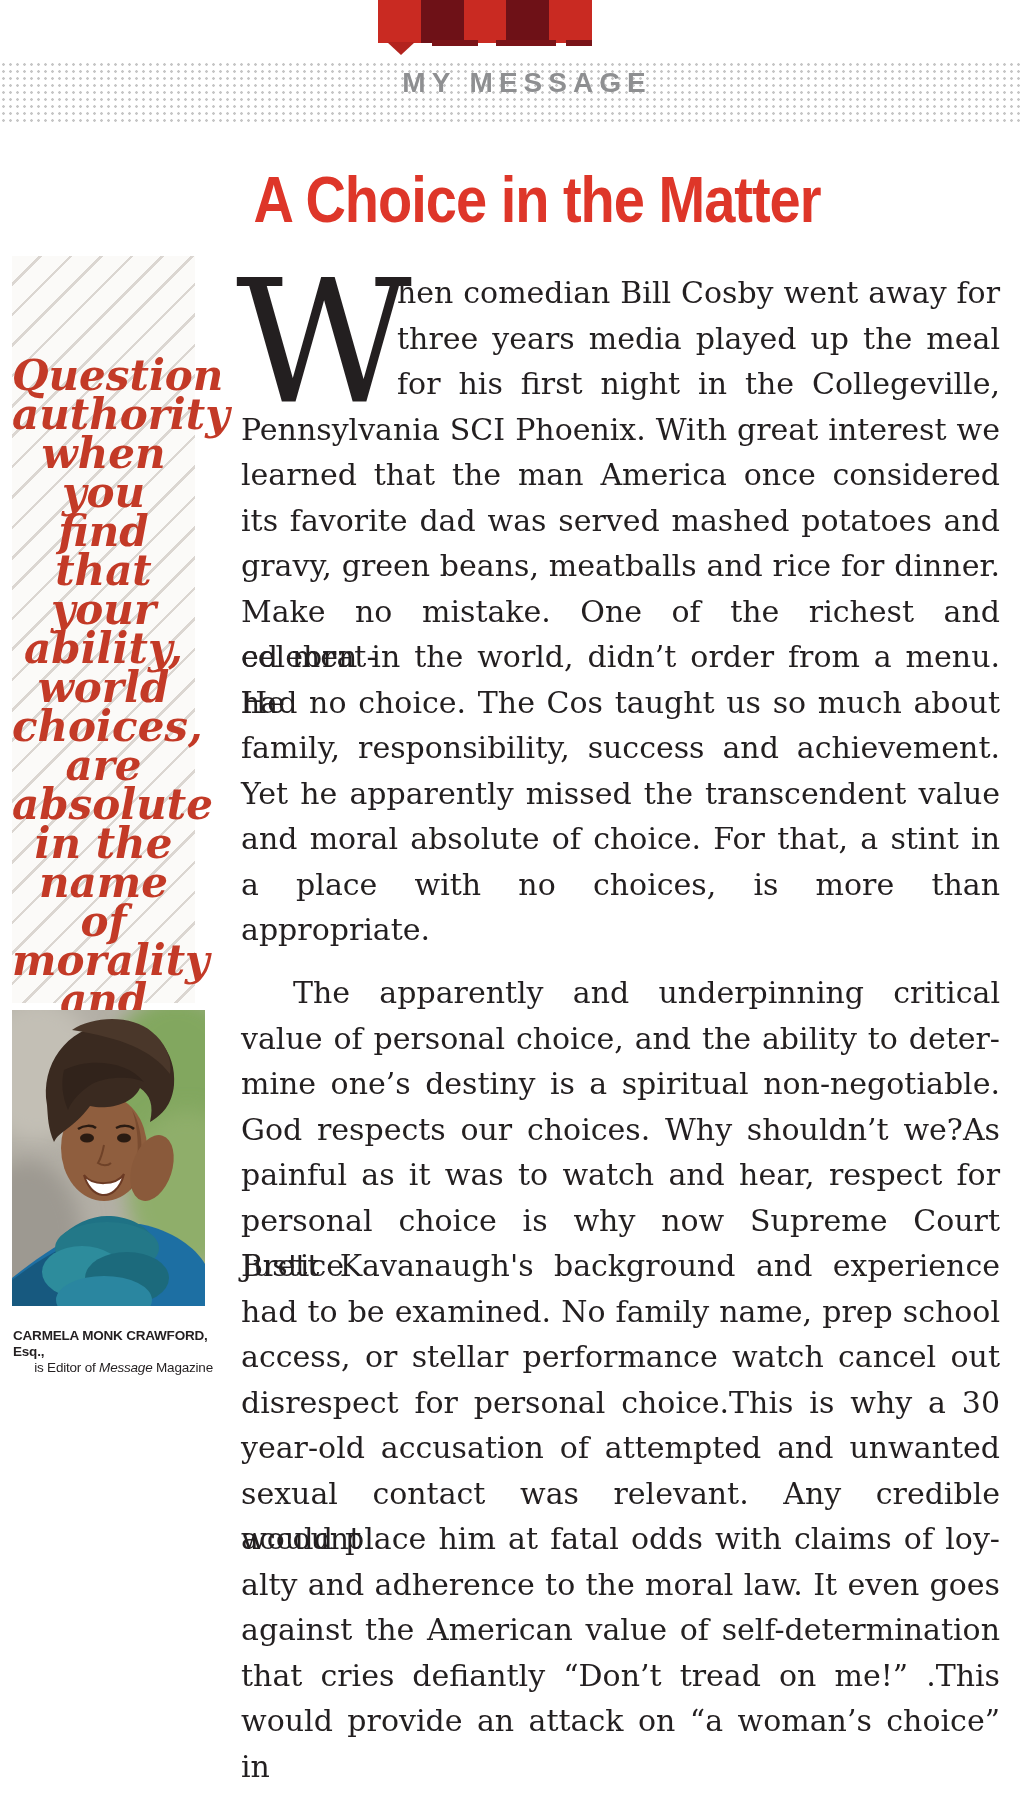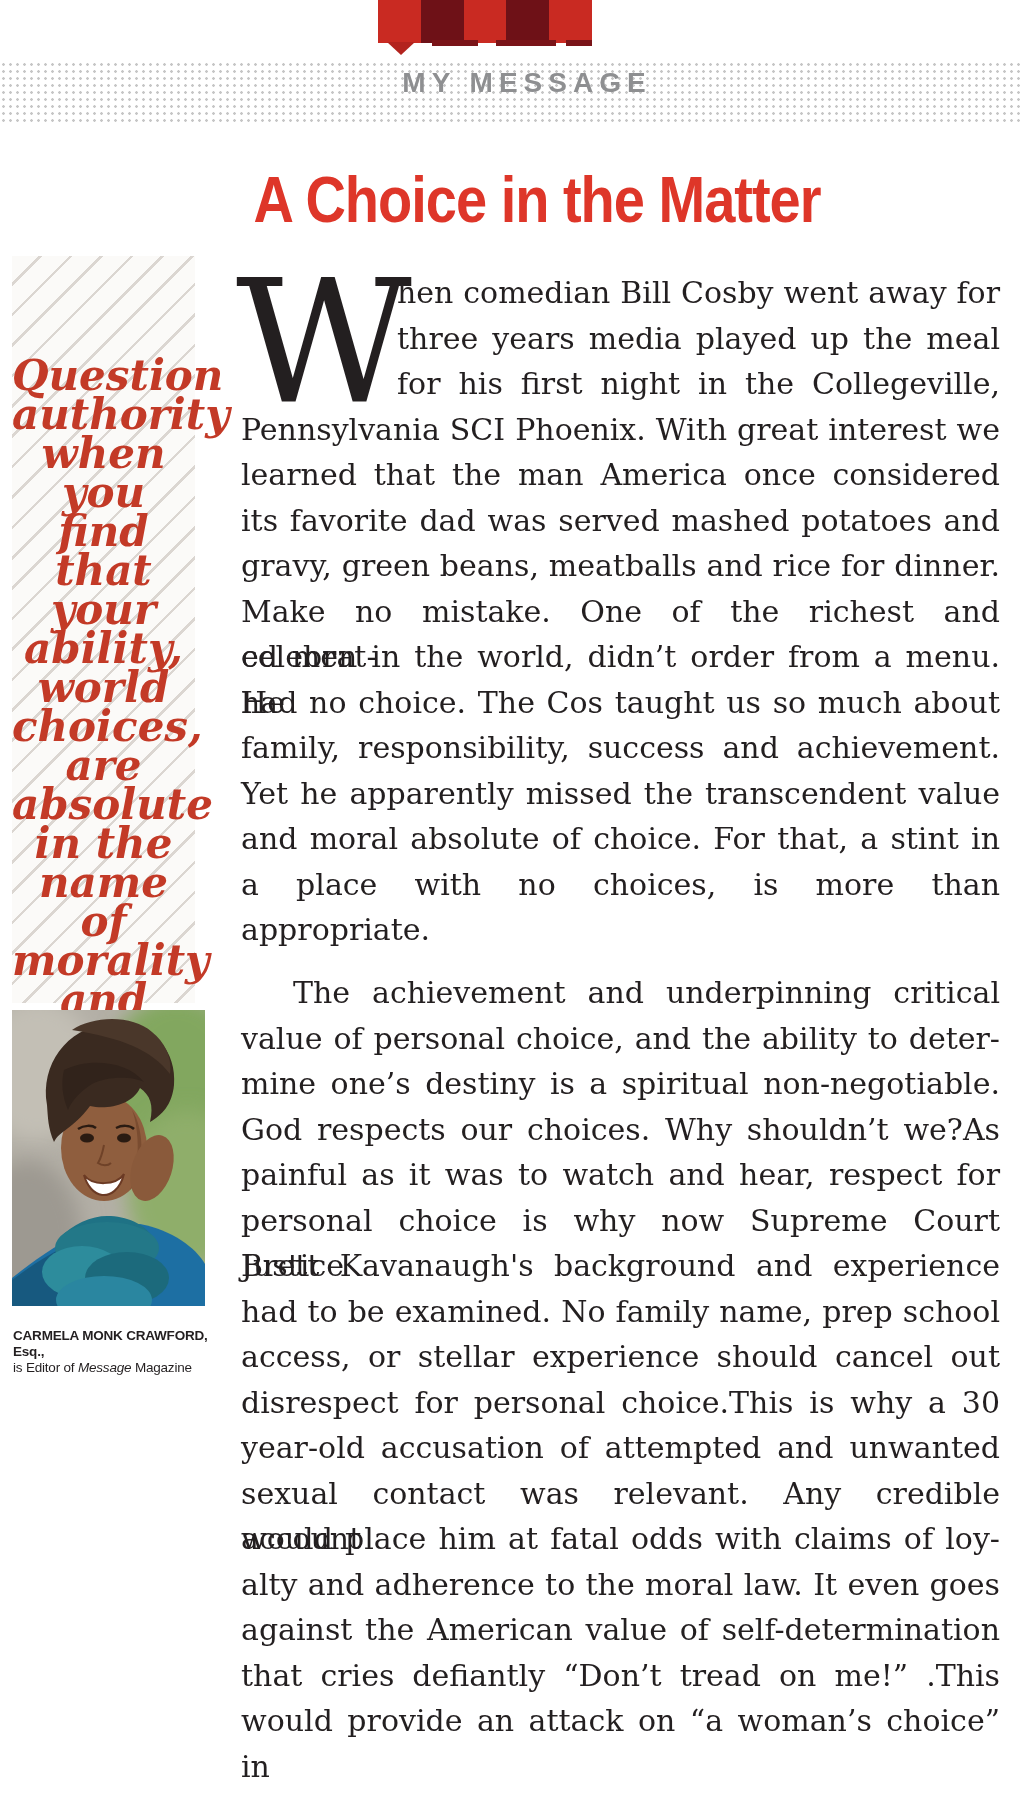--- a/index.html
+++ b/index.html
@@ -35,21 +35,21 @@
   .quote{padding-top:100px;}
   .ql{text-align:center;font-style:italic;font-weight:700;font-size:42px;
       line-height:39px;color:#c33a27;}
 
   
   .photo{position:absolute;left:12px;top:1010px;width:193px;height:296px;}
   .photo svg{display:block;width:100%;height:100%;}
   .caption{position:absolute;left:13px;top:1328px;width:200px;
       font-family:Liberation Sans, sans-serif;color:#231f20;}
   .cap1{font-weight:700;font-size:13.5px;letter-spacing:-0.2px;line-height:16px;}
-  .cap2{font-size:13.5px;letter-spacing:-0.2px;line-height:16px;}
+  .cap2{font-size:13.5px;letter-spacing:-0.2px;line-height:16px;text-align:right;}
   .cap2 .it{font-style:italic;}
 
   
   .body-col{position:absolute;left:241px;top:270px;width:759px;color:#231f20;}
   .bl{font-size:30px;height:45.5px;line-height:45.5px;
       text-align:justify;text-align-last:justify;}
   .dc-row{display:flex;}
   .dropcap{width:156px;position:relative;}
   .dropcap .glyph{position:absolute;left:-5px;top:-13px;font-size:171px;line-height:1;color:#231f20;}
   .dc-lines{flex:1;min-width:0;}
@@ -151,30 +151,30 @@
           <div class="bl">Make no mistake. One of the richest and celebrat-</div>
           <div class="bl">ed men in the world, didn’t order from a menu. He</div>
           <div class="bl">had no choice. The Cos taught us so much about</div>
           <div class="bl">family, responsibility, success and achievement.</div>
           <div class="bl">Yet he apparently missed the transcendent value</div>
           <div class="bl">and moral absolute of choice. For that, a stint in</div>
           <div class="bl">a place with no choices, is more than appropriate.</div>
         </div>
     </div>
     <div class="p2">
-      <div class="bl p2first">The achievement and underpinning critical</div>
+      <div class="bl p2first">The apparently and underpinning critical</div>
       <div>
           <div class="bl">value of personal choice, and the ability to deter-</div>
           <div class="bl">mine one’s destiny is a spiritual non-negotiable.</div>
           <div class="bl">God respects our choices. Why shouldn’t we?As</div>
           <div class="bl">painful as it was to watch and hear, respect for</div>
           <div class="bl">personal choice is why now Supreme Court Justice</div>
           <div class="bl">Brett Kavanaugh's background and experience</div>
           <div class="bl">had to be examined. No family name, prep school</div>
-          <div class="bl">access, or stellar experience should cancel out</div>
+          <div class="bl">access, or stellar performance watch cancel out</div>
           <div class="bl">disrespect for personal choice.This is why a 30</div>
           <div class="bl">year-old accusation of attempted and unwanted</div>
           <div class="bl">sexual contact was relevant. Any credible account</div>
           <div class="bl">would place him at fatal odds with claims of loy-</div>
           <div class="bl">alty and adherence to the moral law. It even goes</div>
           <div class="bl">against the American value of self-determination</div>
           <div class="bl">that cries defiantly “Don’t tread on me!” .This</div>
           <div class="bl">would provide an attack on “a woman’s choice” in</div>
         </div>
     </div>

